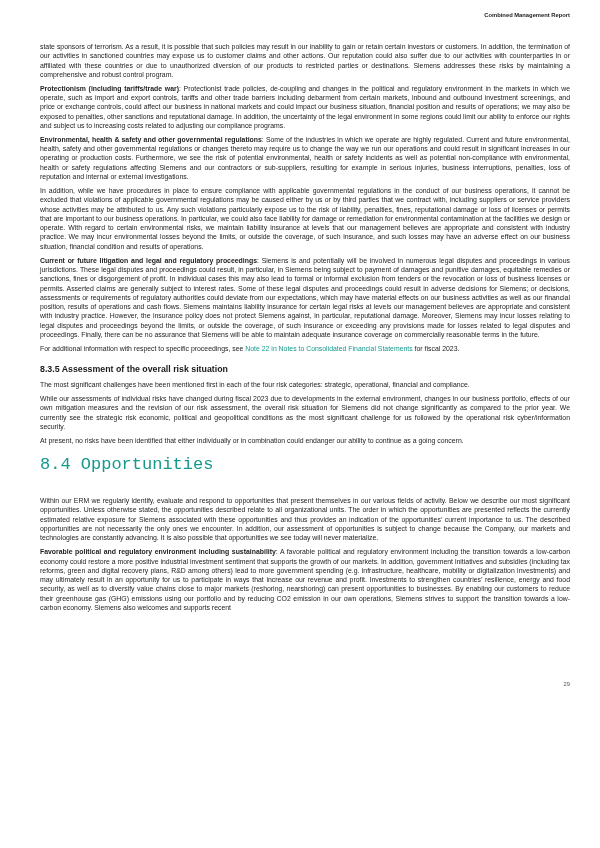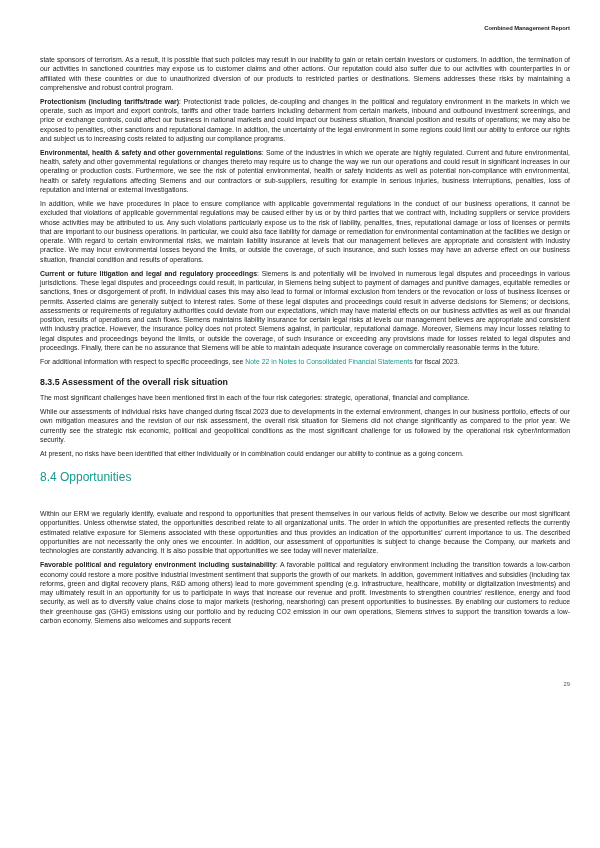--- a/index.html
+++ b/index.html
@@ -2,21 +2,21 @@
 <html><head>
 <meta charset="utf-8">
 <style>
   html, body { margin: 0; padding: 0; background: #ffffff; }
   .page {
     position: relative;
     width: 600px;
     height: 716px;
     background: #ffffff;
     box-sizing: border-box;
-    padding: 25px 30px 0 40px;
+    padding: 12px 30px 0 40px;
     font-family: "Liberation Sans", sans-serif;
     color: #222222;
     overflow: hidden;
   }
   .page-header {
     text-align: right;
     font-size: 5.8px;
     line-height: 7px;
     color: #1a1a1a;
     font-weight: bold;
@@ -35,25 +35,26 @@
     cursor: pointer;
   }
   h2.sub-heading {
     font-size: 8.8px;
     line-height: 11px;
     font-weight: bold;
     color: #1a1a1a;
     margin: 11px 0 5px 0;
   }
   h1.section-heading {
-    font-size: 12px;
+    font-size: 17px;
     line-height: 15px;
     font-weight: 400;
     color: #14998c;
     margin: 12px 0 24px 0;
+    font-family: Liberation Mono, monospace;
   }
   .page-footer {
     position: absolute;
     right: 30px;
     bottom: 29px;
     font-size: 5.8px;
     color: #555555;
   }
 </style>
 </head>

